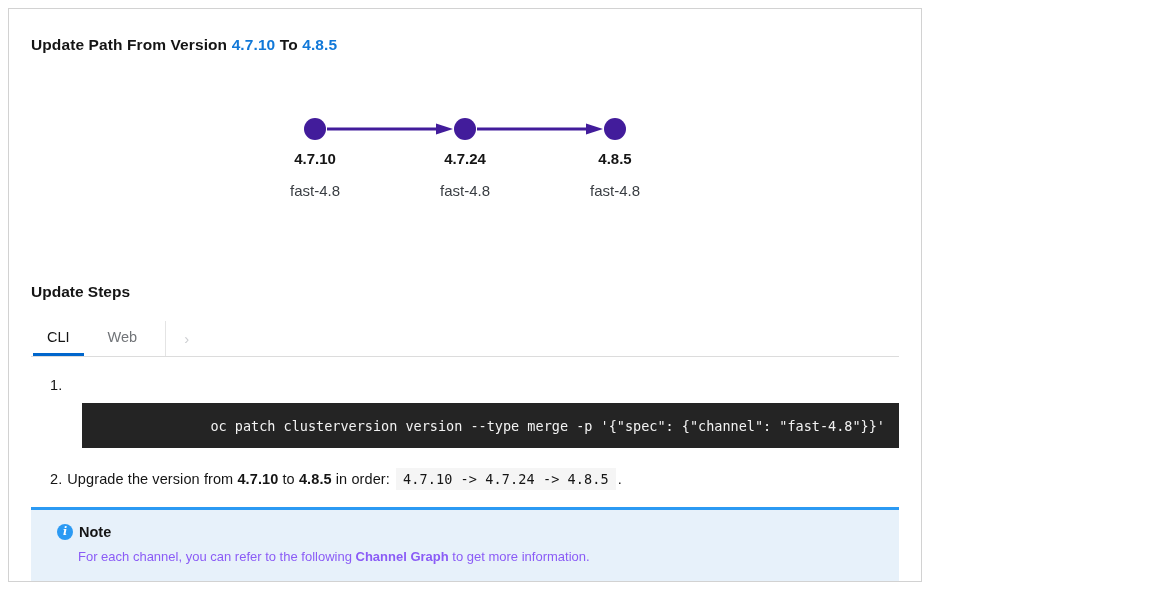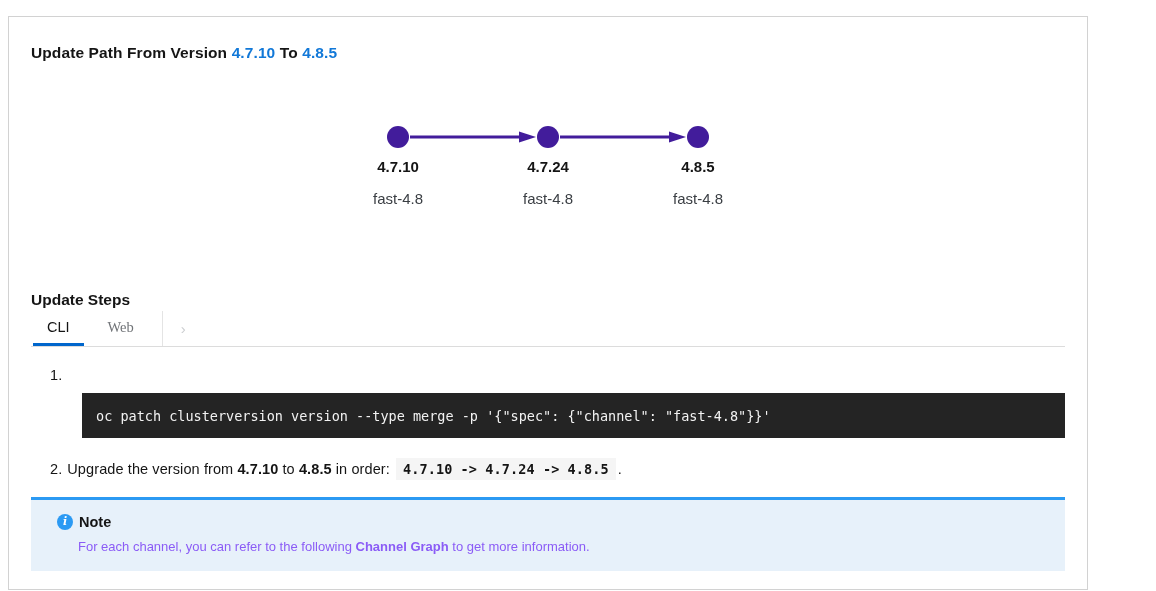--- a/index.html
+++ b/index.html
@@ -6,22 +6,22 @@
   html, body { margin: 0; padding: 0; }
   body {
     width: 1156px; height: 591px;
     background: #ffffff;
     font-family: "Liberation Sans", sans-serif;
     color: #151515;
     position: relative;
   }
   .panel {
     position: absolute;
-    left: 8px; top: 16px;
-    width: 1080px; height: 574px;
+    left: 8px; top: 8px;
+    width: 914px; height: 574px;
     background: #ffffff;
     border: 1px solid #d2d2d2;
     overflow: hidden;
   }
   
   .title {
     margin: 25px 0 0 22px;
     font-size: 15.5px;
     font-weight: 700;
     line-height: 22px;
@@ -52,39 +52,40 @@
 
   
   .content { margin: 0 22px; }
   .section-heading {
     margin: 72px 0 0 0;
     font-size: 15.5px;
     font-weight: 700;
     line-height: 22px;
   }
   .tabbar {
+    margin-top: 18px;
     height: 36px;
     border-bottom: 1px solid #dcdcdc;
     display: flex;
     align-items: stretch;
     padding-left: 2px;
   }
   .tab {
     padding: 0 14px;
     display: flex;
     align-items: center;
     font-size: 14.5px;
     cursor: pointer;
     border-bottom: 3px solid transparent;
   }
   .tab.active {
     color: #151515;
     border-bottom-color: #0066cc;
   }
-  .tab.inactive { color: #717478; margin-left: 10px; font-family: Liberation Serif, serif; }
+  .tab.inactive { color: #717478; margin-left: 10px; }
   .tab-divider { width: 1px; background: #e4e4e4; margin-left: 14px; }
   .tab-more {
     padding: 0 18px;
     display: flex;
     align-items: center;
     color: #ccced1;
     font-size: 15px;
   }
 
   .step {
@@ -103,24 +104,25 @@
     margin: 8px 0 0 51px;
     height: 45px;
     background: #242424;
     color: #f2f2f2;
     font-family: "DejaVu Sans Mono", monospace;
     font-size: 13.5px;
     display: flex;
     align-items: center;
     padding: 0 14px;
     white-space: pre;
+    justify-content: flex-end;
   }
   .inline-code {
     font-family: "DejaVu Sans Mono", monospace;
-    font-weight: 700;
+    font-weight: 400;
     font-size: 13.5px;
     background: #f5f5f5;
     padding: 3px 7px;
     margin: 0 2px;
     white-space: pre;
   }
 
   
   .note {
     margin-top: 18px;

